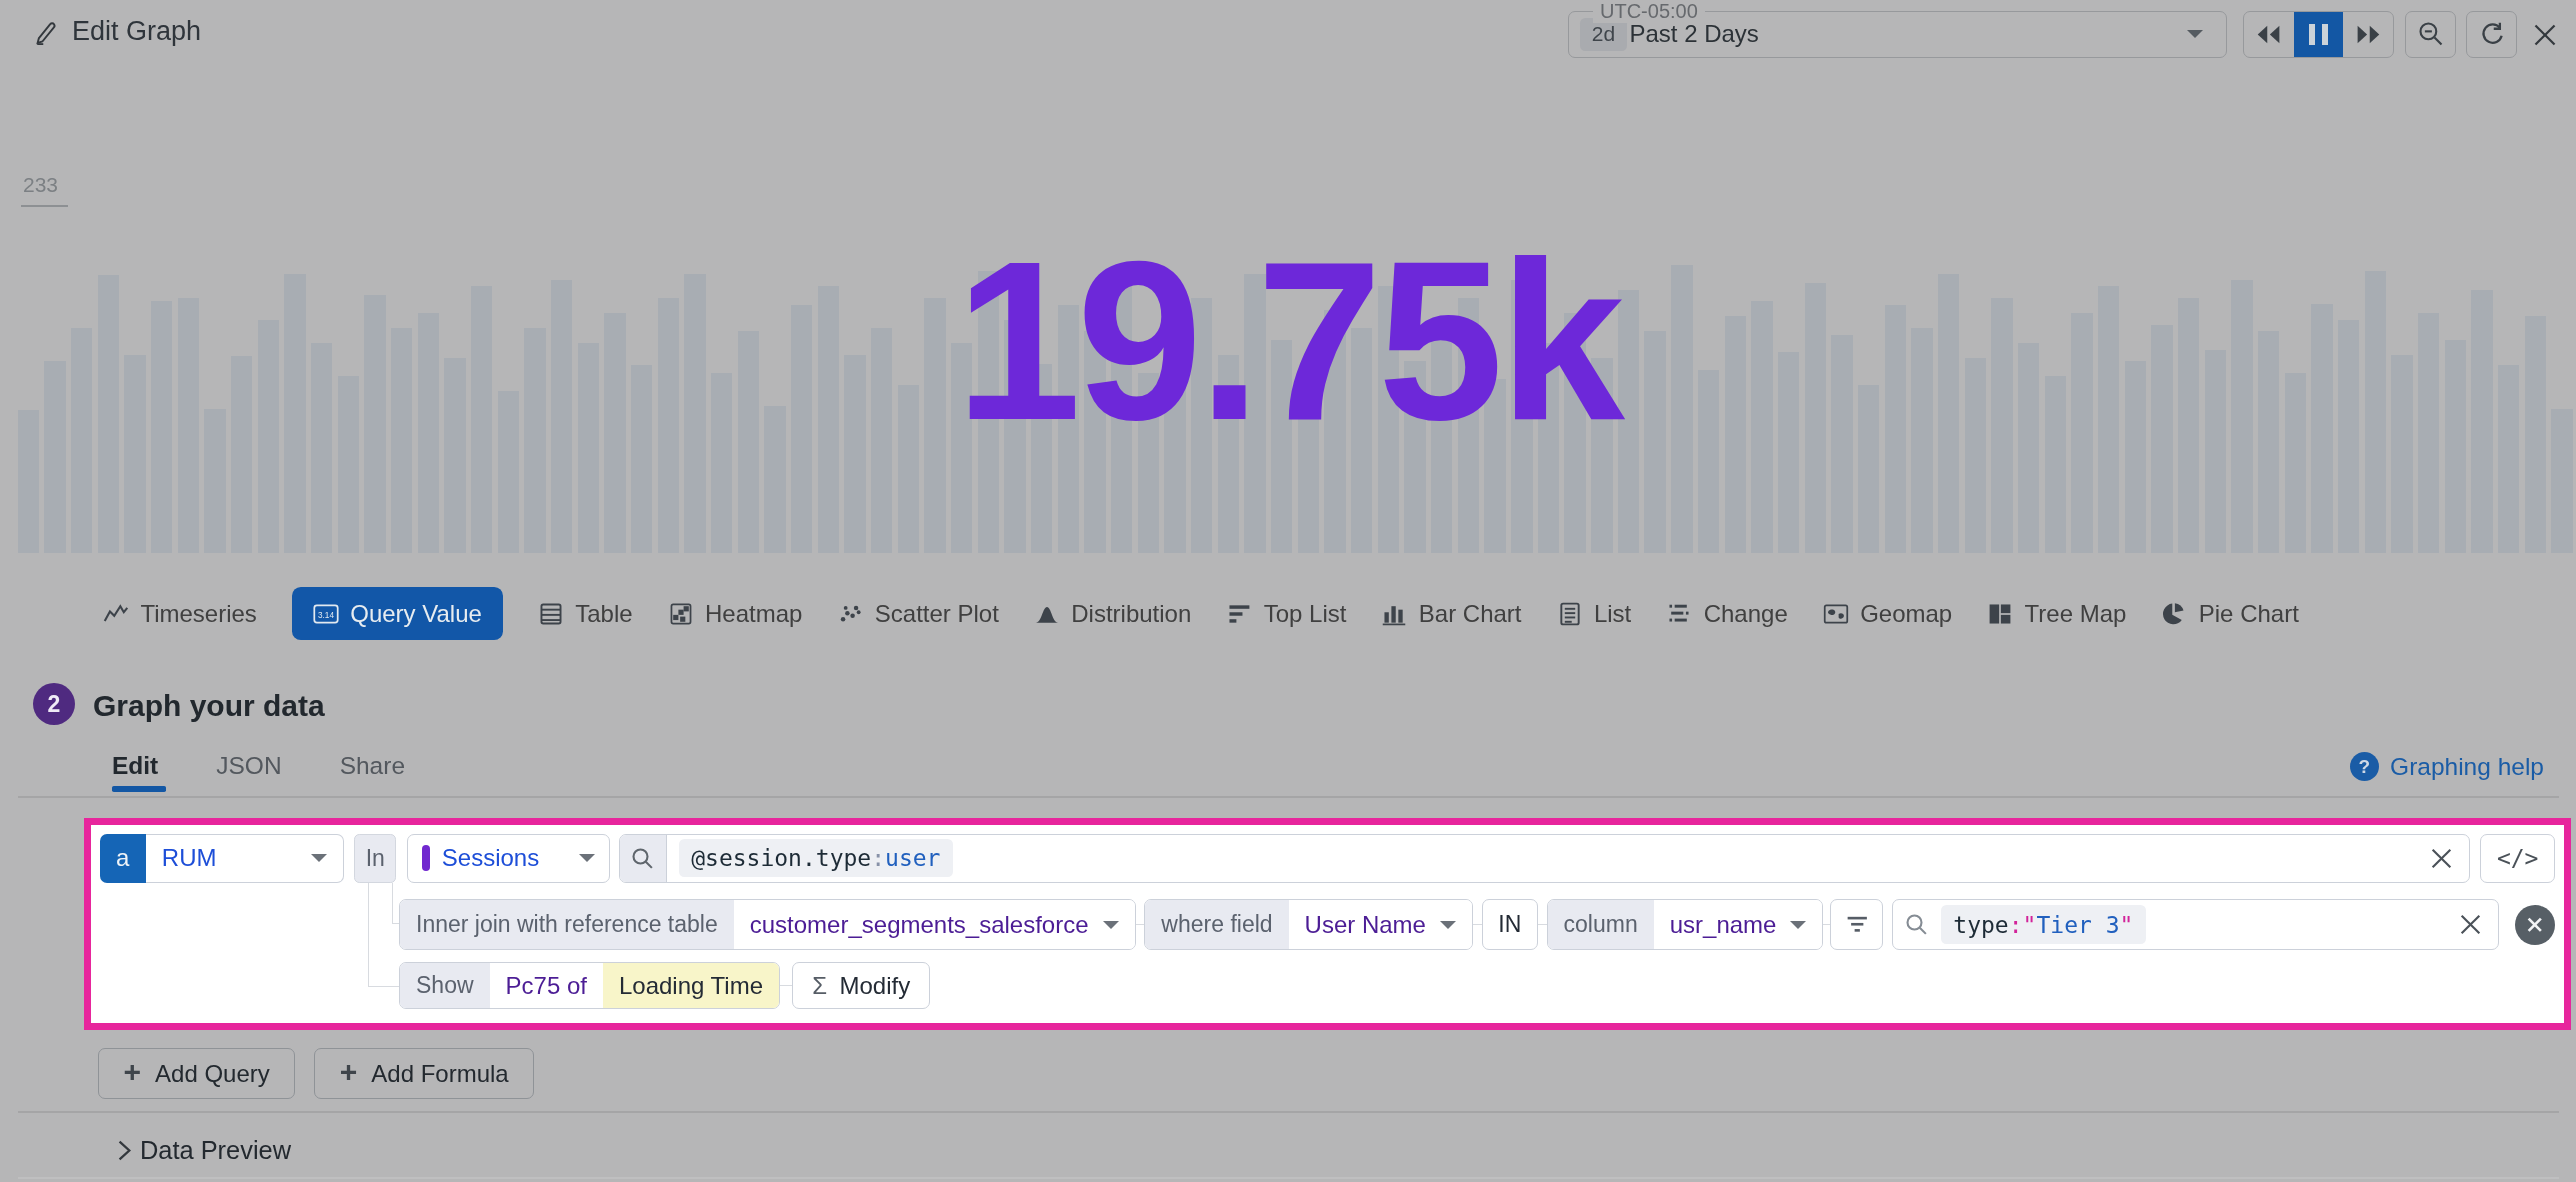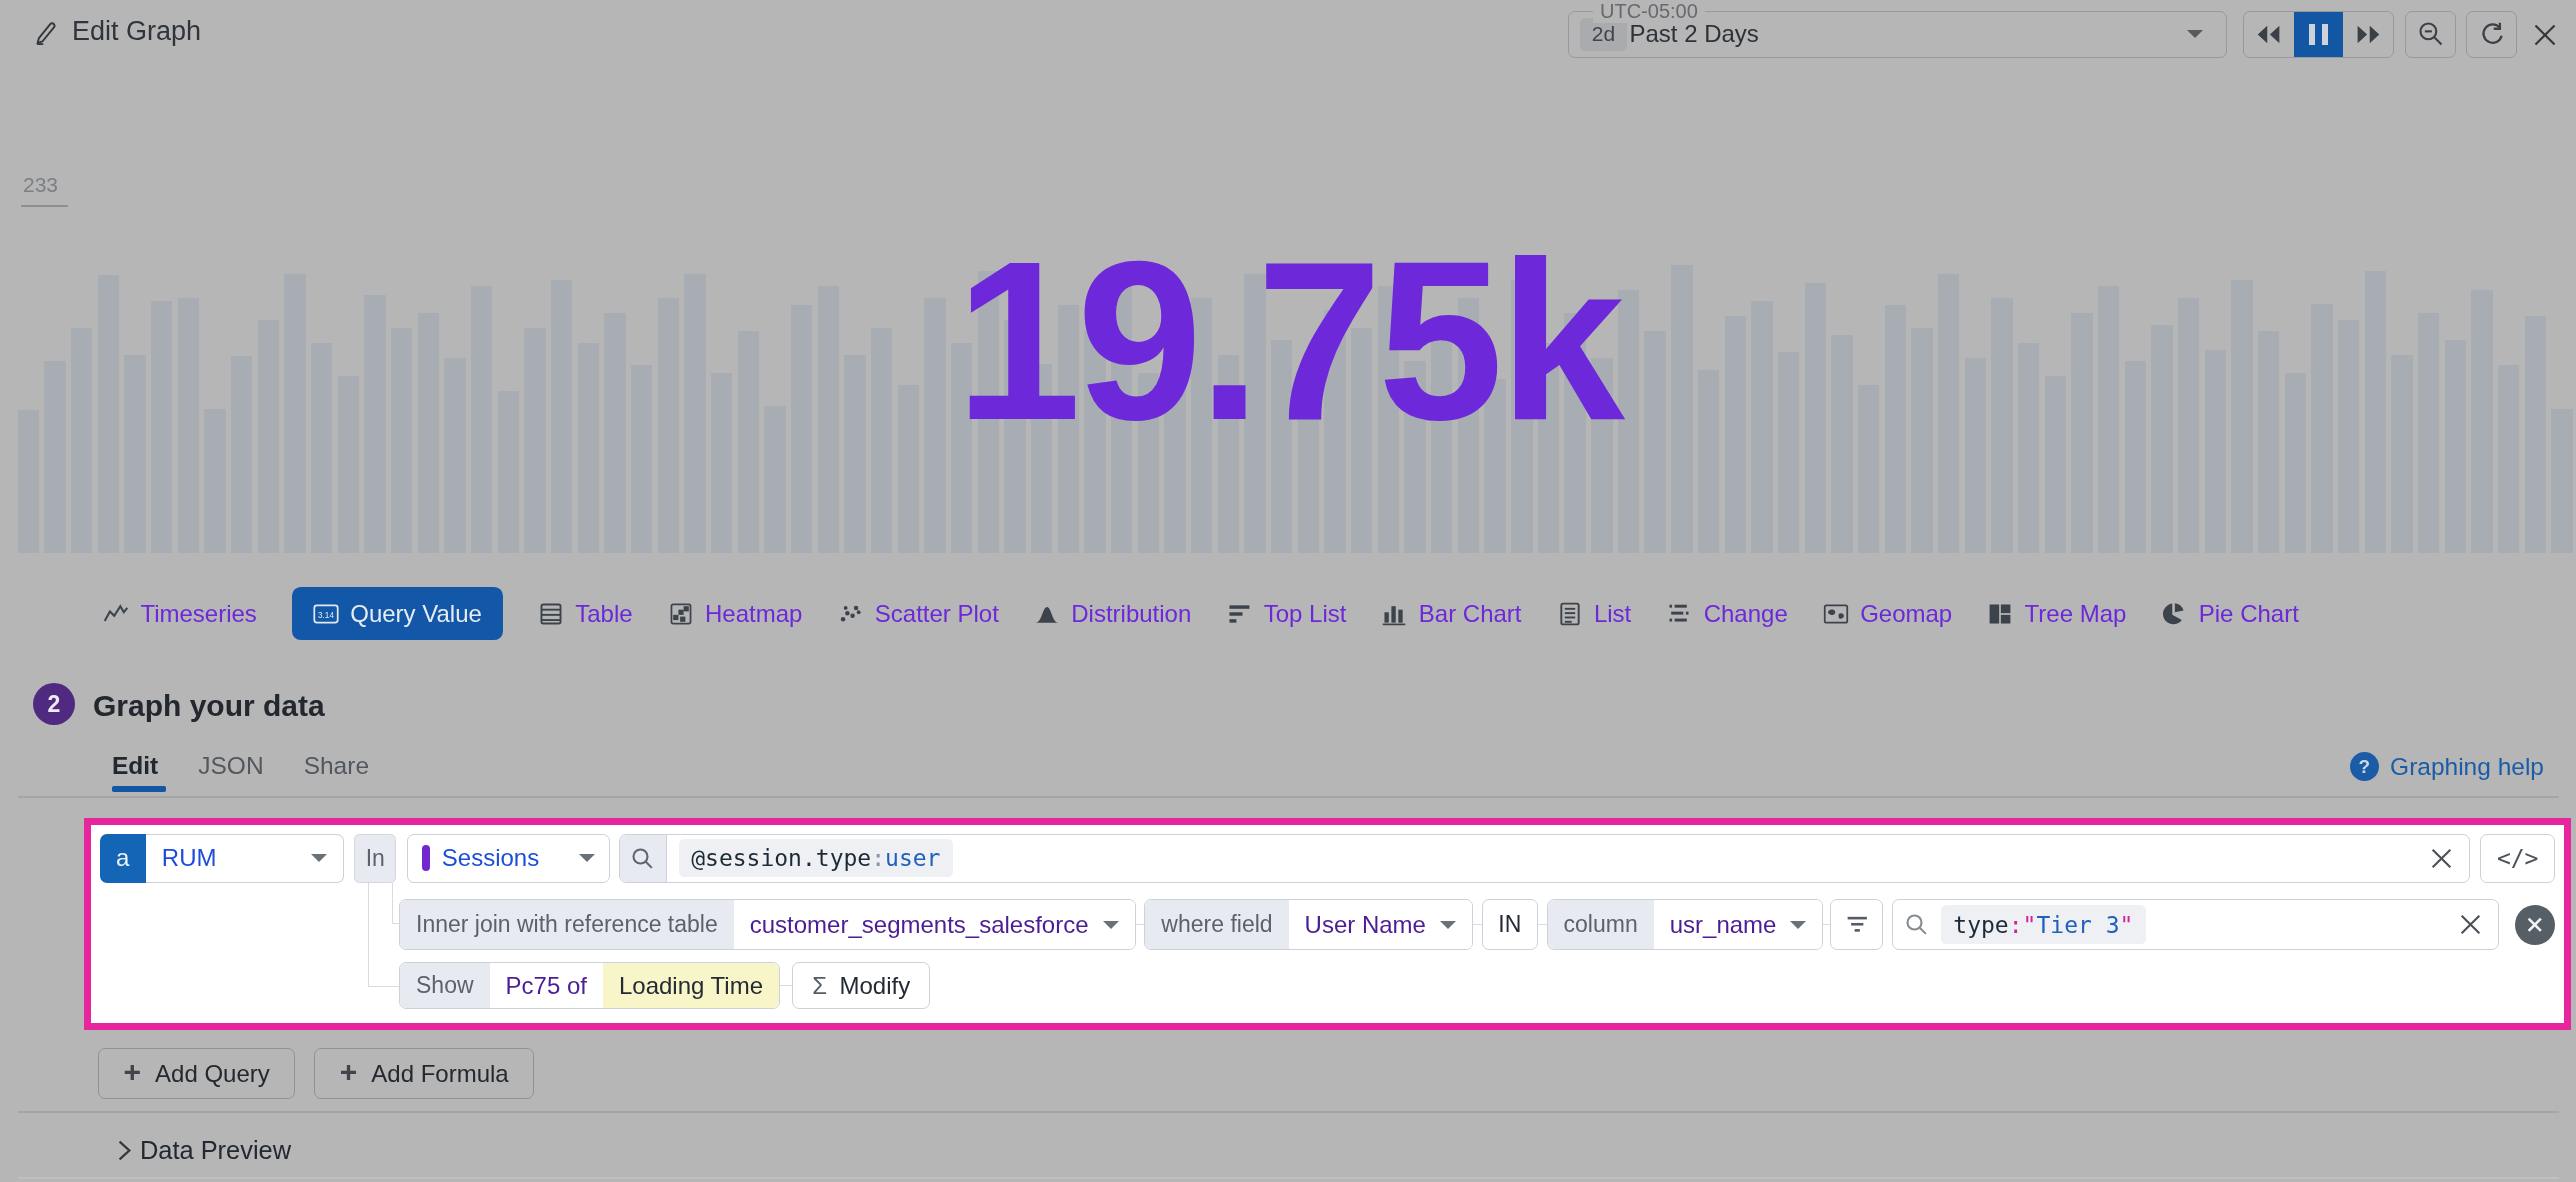--- a/index.html
+++ b/index.html
@@ -32,31 +32,31 @@
   
   .ylab{position:absolute;font-size:21px;color:#7c8084;}
   .ytick{position:absolute;height:1.8px;background:#8d9093;}
   .bars{position:absolute;left:17.5px;right:3.5px;top:203px;height:350px;display:flex;align-items:flex-end;gap:5.3px;}
   .bar{flex:1;background:#a8adb3;}
   .bigvalue{position:absolute;left:0;right:0;top:228px;text-align:center;font-size:226px;font-weight:700;
             letter-spacing:-4.4px;color:#6d28d9;line-height:1;}
 
   
   .viztabs{position:absolute;left:103px;top:582px;height:63px;display:flex;align-items:center;gap:35px;}
-  .viztab{display:flex;align-items:center;gap:11.4px;font-size:24px;color:#6d28d9;height:53px;}
+  .viztab{display:flex;align-items:center;gap:11.4px;font-size:24px;color:#404040;height:53px;}
   .viztab svg{width:26px;height:26px;color:#3d434a;flex:none;}
   .viztab.active{background:#1257a8;color:#e7ecf0;border-radius:8.8px;padding:0 21px;}
   .viztab.active svg{color:#e2e9f0;}
 
   
   .stepbadge{position:absolute;left:33px;top:683px;width:42px;height:42px;border-radius:50%;
              background:#4f2a80;color:#efeaf6;font-size:23px;font-weight:700;
              display:flex;align-items:center;justify-content:center;}
   .sec-title{position:absolute;left:93px;top:689px;font-size:30px;font-weight:700;color:#22282e;}
-  .edittabs{position:absolute;left:112px;top:752px;display:flex;gap:40px;font-size:24.5px;}
+  .edittabs{position:absolute;left:112px;top:752px;display:flex;gap:58px;font-size:24.5px;}
   .edittabs .t{color:#53585e;}
   .edittabs .t.on{color:#22282e;font-weight:700;}
   .tab-underline{position:absolute;left:112px;top:786px;width:54px;height:6.1px;background:#1357a4;border-radius:1.8px;}
   .hdiv{position:absolute;left:17.5px;right:17.5px;height:1.8px;background:#a5a5a6;}
   .helplink{position:absolute;right:32px;top:752px;display:flex;align-items:center;gap:11.4px;
             color:#1a5ca6;font-size:24.5px;}
   .qmark{width:29px;height:29px;border-radius:50%;background:#1a5ca6;color:#cfd9e6;font-size:19px;
          font-weight:700;display:flex;align-items:center;justify-content:center;}
 
   

